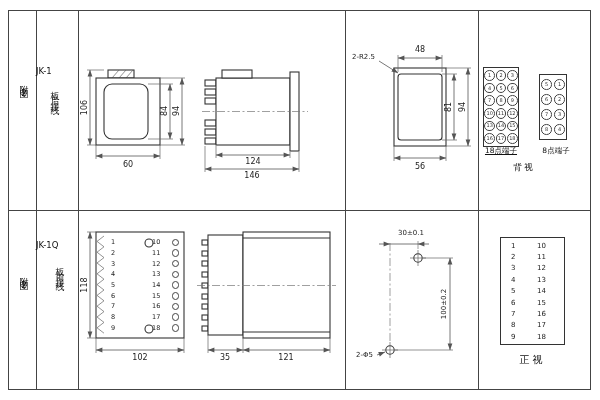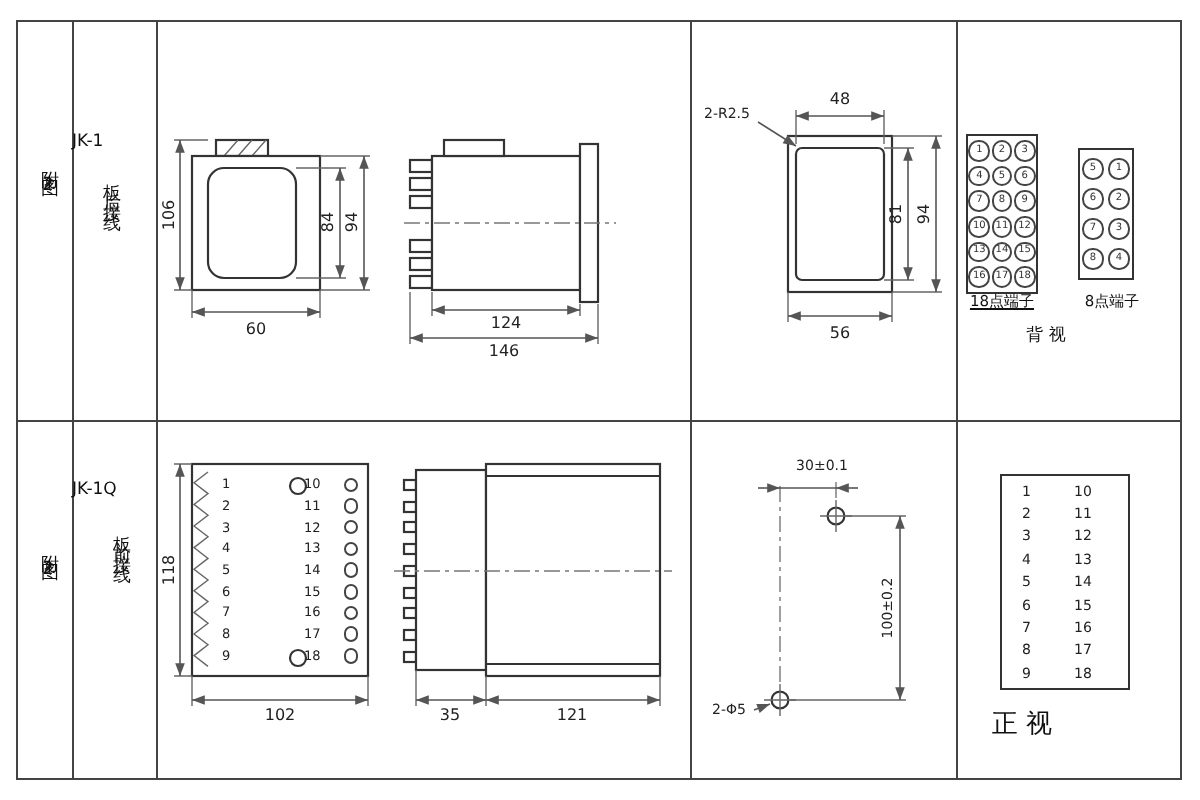--- a/index.html
+++ b/index.html
@@ -252,15 +252,15 @@
         <div class="tn">11</div>
         <div class="tn">12</div>
         <div class="tn">13</div>
         <div class="tn">14</div>
         <div class="tn">15</div>
         <div class="tn">16</div>
         <div class="tn">17</div>
         <div class="tn">18</div>
       </div>
   </div>
-  <div class="hlabel" style="left:476px;top:353px;width:70px;font-size:13px;">正 视</div>
+  <div class="hlabel" style="left:496px;top:353px;width:70px;font-size:10px;">正 视</div>
 
 </div>
 
 </body></html>

